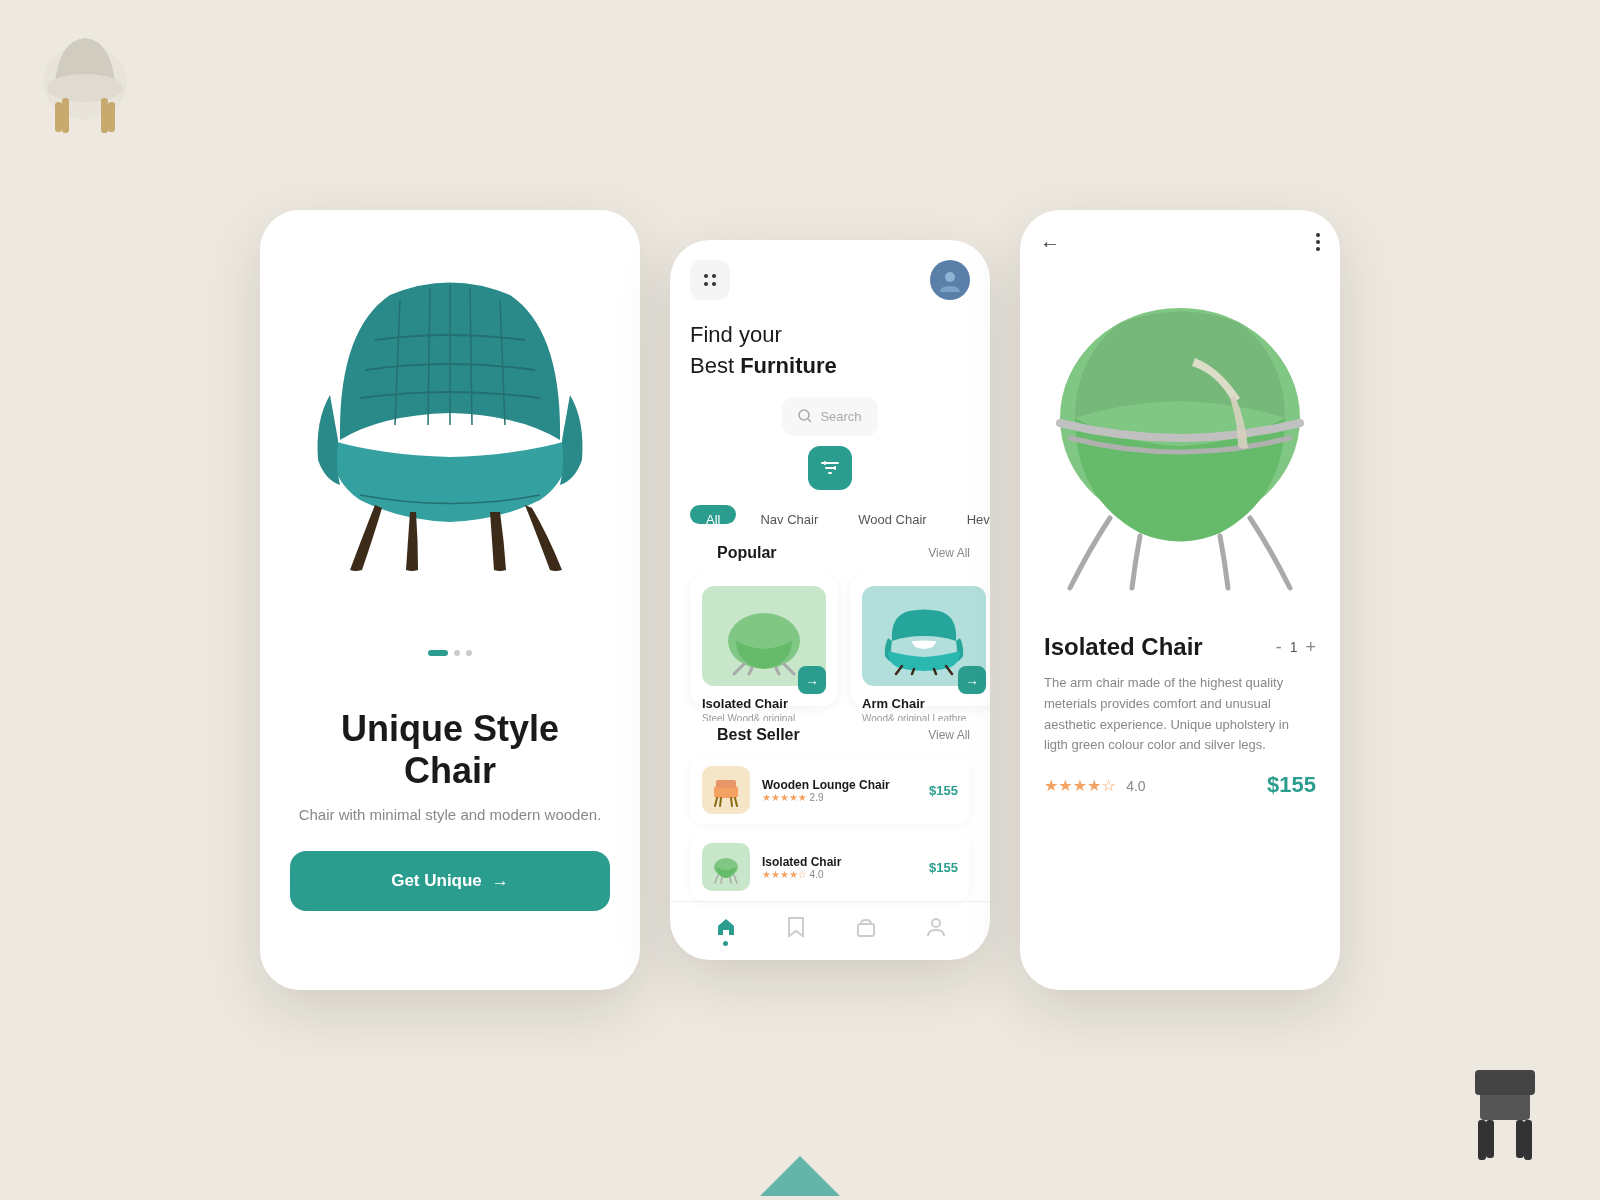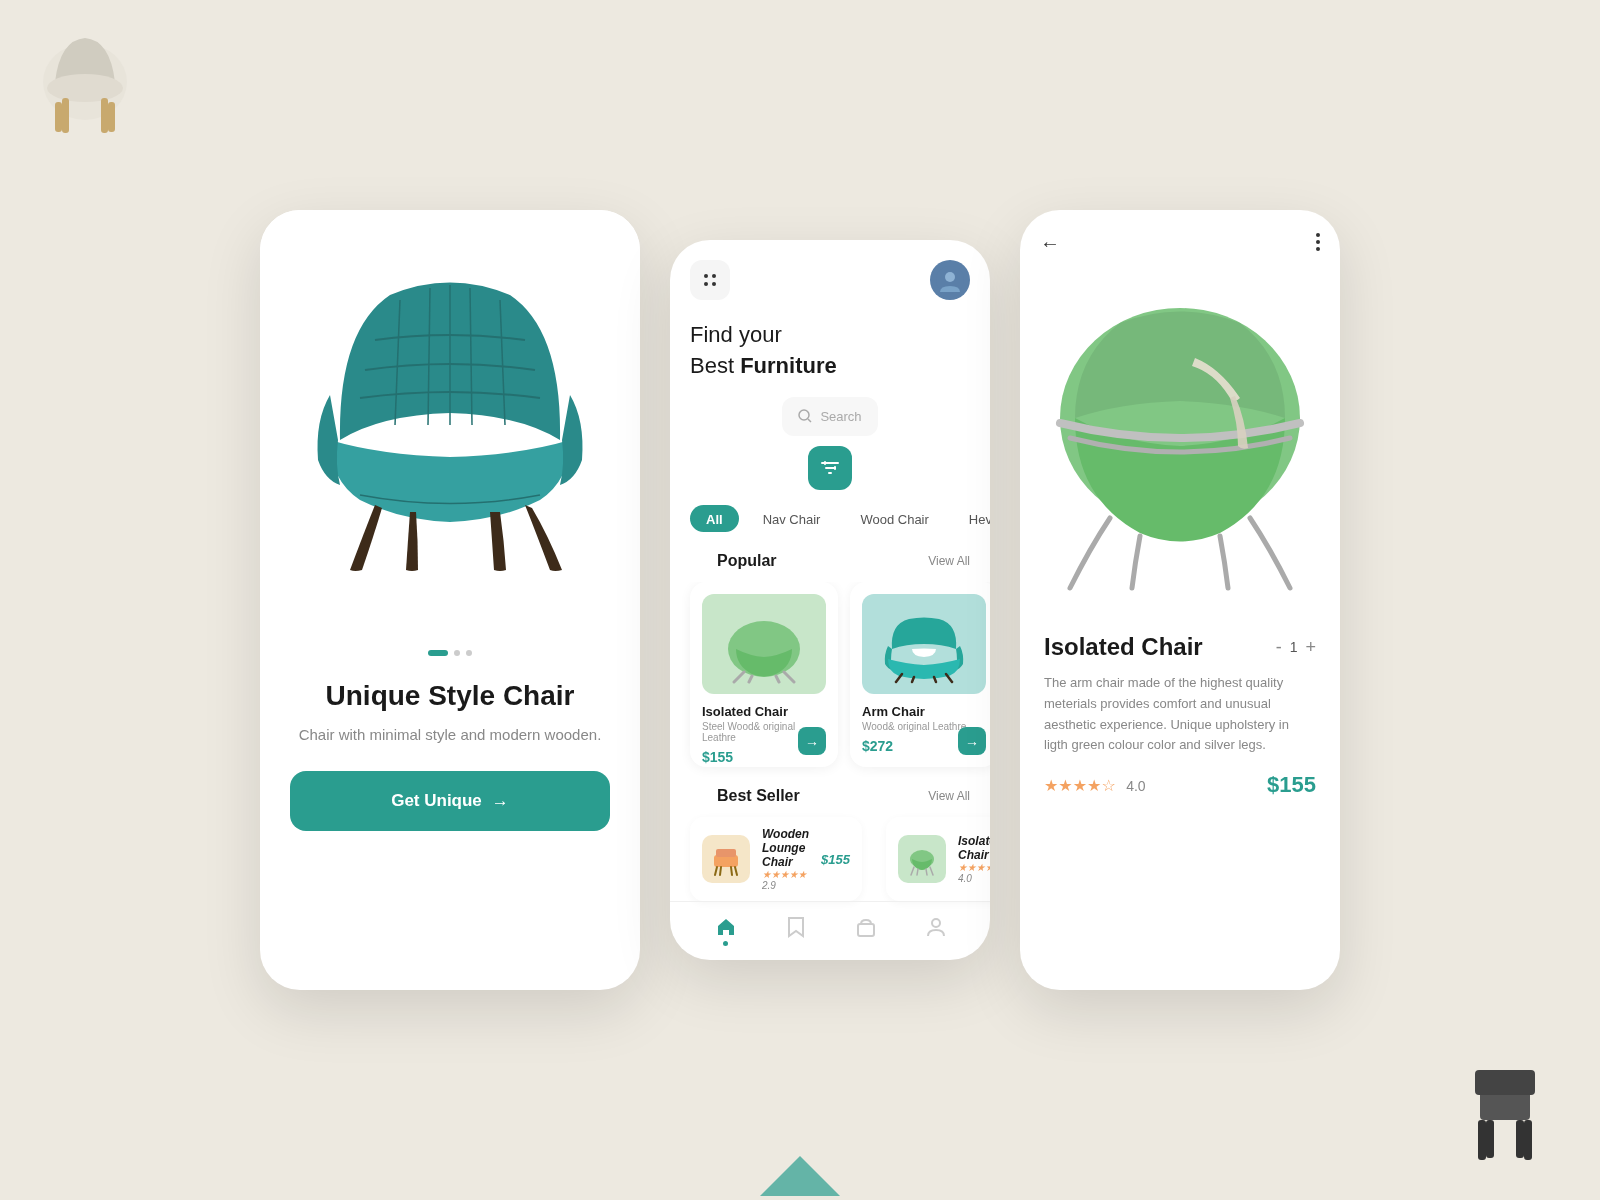--- a/index.html
+++ b/index.html
@@ -66,25 +66,26 @@
     }
 
     .phone-1 .content {
       padding: 20px 30px 30px;
       display: flex;
       flex-direction: column;
       align-items: center;
       width: 100%;
     }
     .phone-1 .title {
-      font-size: 28px;
+      font-size: 36px;
       font-weight: 700;
       color: #1a1a1a;
       text-align: center;
       margin-bottom: 12px;
+      margin-top: 28px;
     }
     .phone-1 .subtitle {
       font-size: 15px;
       color: #888;
       text-align: center;
       margin-bottom: 24px;
       line-height: 1.5;
     }
     .dots {
       display: flex;
@@ -204,21 +205,21 @@
       padding: 7px 16px;
       border-radius: 20px;
       font-size: 13px;
       cursor: pointer;
       white-space: nowrap;
       border: none;
     }
     .cat-tab.active {
       background: #2a9d8f;
       color: #fff;
-      font-weight: 700;
+      font-weight: 400;
     }
     .cat-tab.inactive {
       background: transparent;
       color: #555;
     }
     .section-header {
       display: flex;
       justify-content: space-between;
       align-items: center;
       padding: 5px 20px 12px;
@@ -285,24 +286,23 @@
       height: 28px;
       background: #2a9d8f;
       border-radius: 8px;
       display: flex;
       align-items: center;
       justify-content: center;
       cursor: pointer;
     }
     .bestseller-row {
       display: flex;
-      flex-direction: row;
-      gap: 24px;
+      flex-direction: column;
+      gap: 9px;
       padding: 0 20px;
-      font-style: italic;
     }
     .bs-item {
       display: flex;
       align-items: center;
       background: #fff;
       border-radius: 14px;
       padding: 10px 12px;
       gap: 12px;
       box-shadow: 0 2px 8px rgba(0,0,0,0.04);
     }

